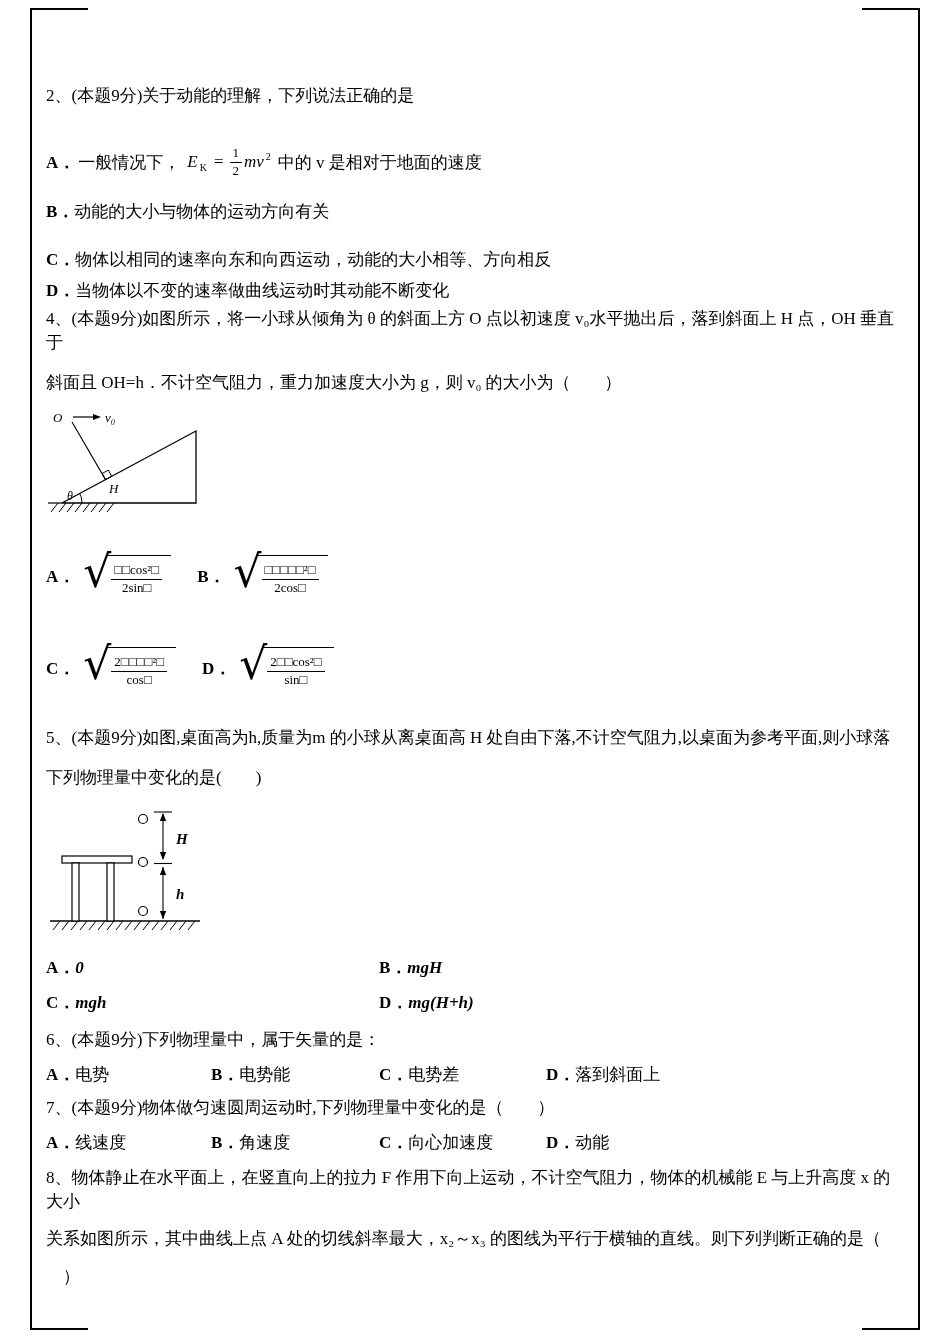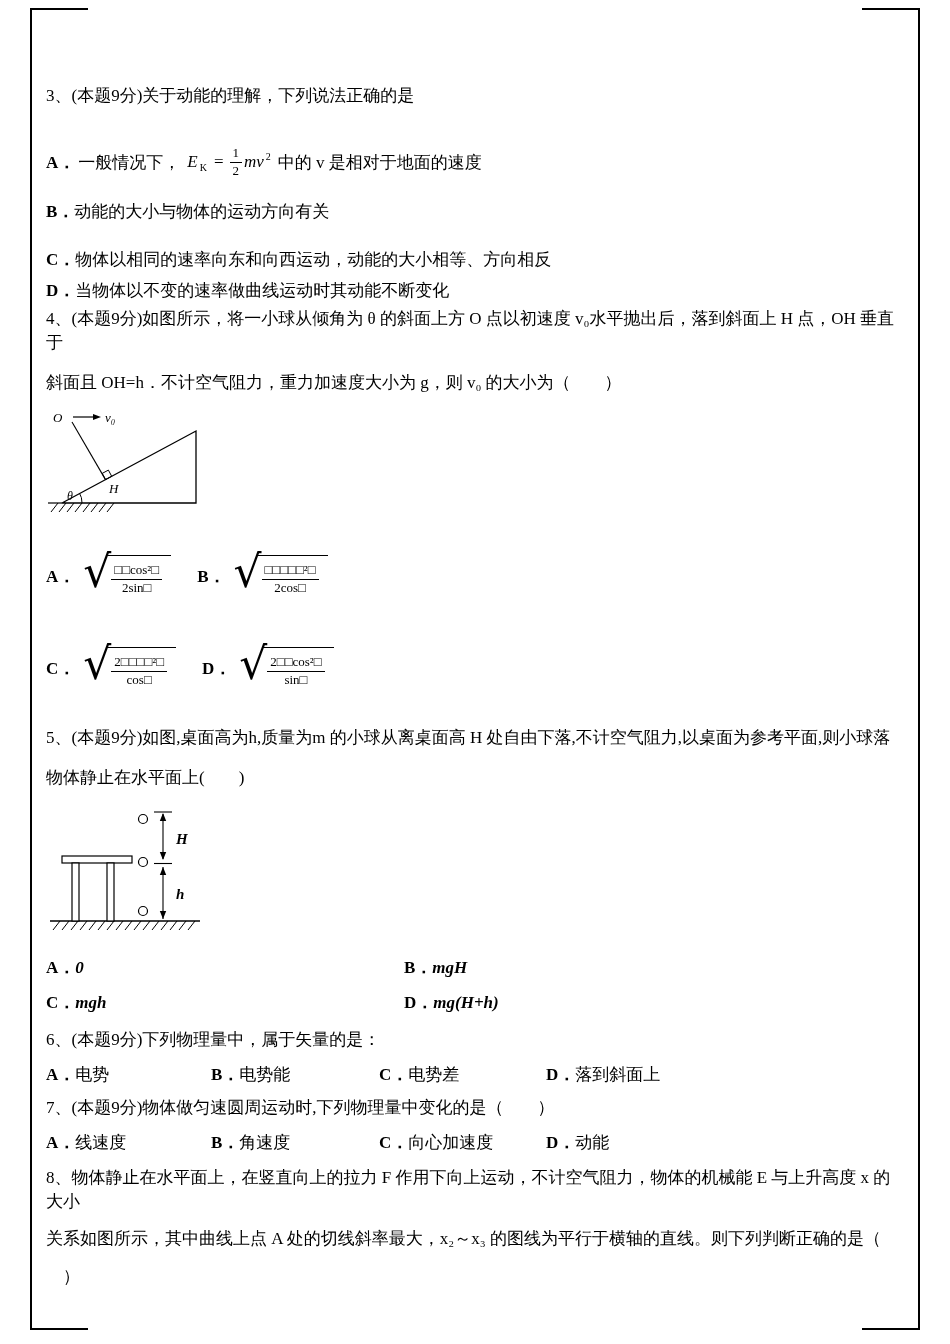--- a/index.html
+++ b/index.html
@@ -19,21 +19,21 @@
   .meq{margin:0 4px;}
   .frac{display:inline-flex;flex-direction:column;text-align:center;font-size:13px;line-height:1.15;}
   .frac .num{border-bottom:1px solid #000;padding:0 3px 1px;display:block;}
   .frac .den{padding-top:1px;display:block;}
   .sqrt{display:inline-flex;align-items:flex-start;}
   .rad{font-size:44px;line-height:44px;margin-right:-5px;font-family:"DejaVu Sans",sans-serif;}
   .radicand{border-top:1.6px solid #000;margin-top:5px;padding:3px 9px 0 5px;}
   .q4-row{display:flex;gap:26px;height:54px;align-items:flex-end;}
   .q4-opt{display:flex;align-items:flex-end;gap:8px;}
   .q4-opt .opt-letter{padding-bottom:8px;}
-  .q5-row{display:flex;line-height:24px;gap:25px;}
+  .q5-row{display:flex;line-height:24px;}
   .q5-opt{width:333px;}
   .q5-opt .val{font-weight:bold;font-style:italic;}
   .optrow4{display:flex;line-height:24px;}
   .ow1{width:165px;}.ow2{width:168px;}.ow3{width:167px;}
   .diagram{display:block;}
   svg text{fill:#000;}
   .svgit{font-style:italic;font-size:13px;font-family:"Liberation Serif",serif;}
   .svgth{font-style:italic;font-size:12px;font-family:"Liberation Serif",serif;}
   .svgbold{font-style:italic;font-weight:bold;font-size:15px;font-family:"Liberation Serif",serif;}
 </style>
@@ -45,21 +45,21 @@
   <div class="frame" style="left:30px;top:8px;width:2px;height:1322px;"></div>
   <div class="frame" style="left:918px;top:8px;width:2px;height:1322px;"></div>
   <div class="frame" style="left:30px;top:8px;width:58px;height:2px;"></div>
   <div class="frame" style="left:862px;top:8px;width:58px;height:2px;"></div>
   <div class="frame" style="left:30px;top:1328px;width:58px;height:2px;"></div>
   <div class="frame" style="left:862px;top:1328px;width:58px;height:2px;"></div>
 
   <div class="content">
 
     <div>
-      <p class="stem" style="margin-bottom:32px;">3、(本题9分)关于动能的理解，下列说法正确的是</p>
+      <p class="stem" style="margin-bottom:32px;">2、(本题9分)关于动能的理解，下列说法正确的是</p>
 
       <div class="formula-row" style="margin-bottom:16px;">
         <span class="opt-letter">A．</span>
         <span>一般情况下，</span>
         <span class="math">
           <span class="var">E</span>
             <span class="msub">K</span>
           <span class="meq">=</span>
           <span class="frac">
             <span class="num">1</span>
@@ -151,21 +151,21 @@
               <span class="num">2□□cos²□</span>
               <span class="den">sin□</span>
             </span></span>
           </span>
         </div>
       </div>
     </div>
 
     <div>
       <p class="stem" style="margin-bottom:16px;">5、(本题9分)如图,桌面高为h,质量为m 的小球从离桌面高 H 处自由下落,不计空气阻力,以桌面为参考平面,则小球落</p>
-      <p class="stem" style="margin-bottom:9px;">物体静止在水平面上(　　)</p>
+      <p class="stem" style="margin-bottom:9px;">下列物理量中变化的是(　　)</p>
 
       <svg class="diagram" style="margin:0 0 15px 2px;" width="175" height="142" viewBox="0 0 175 142">
 
         <line x1="2" y1="122" x2="152" y2="122" stroke="#000" stroke-width="1.3"></line>
         <g stroke="#000" stroke-width="1">
           <line x1="12" y1="122" x2="5" y2="131"></line>
             <line x1="21" y1="122" x2="14" y2="131"></line>
           <line x1="30" y1="122" x2="23" y2="131"></line>
             <line x1="39" y1="122" x2="32" y2="131"></line>
           <line x1="48" y1="122" x2="41" y2="131"></line>

